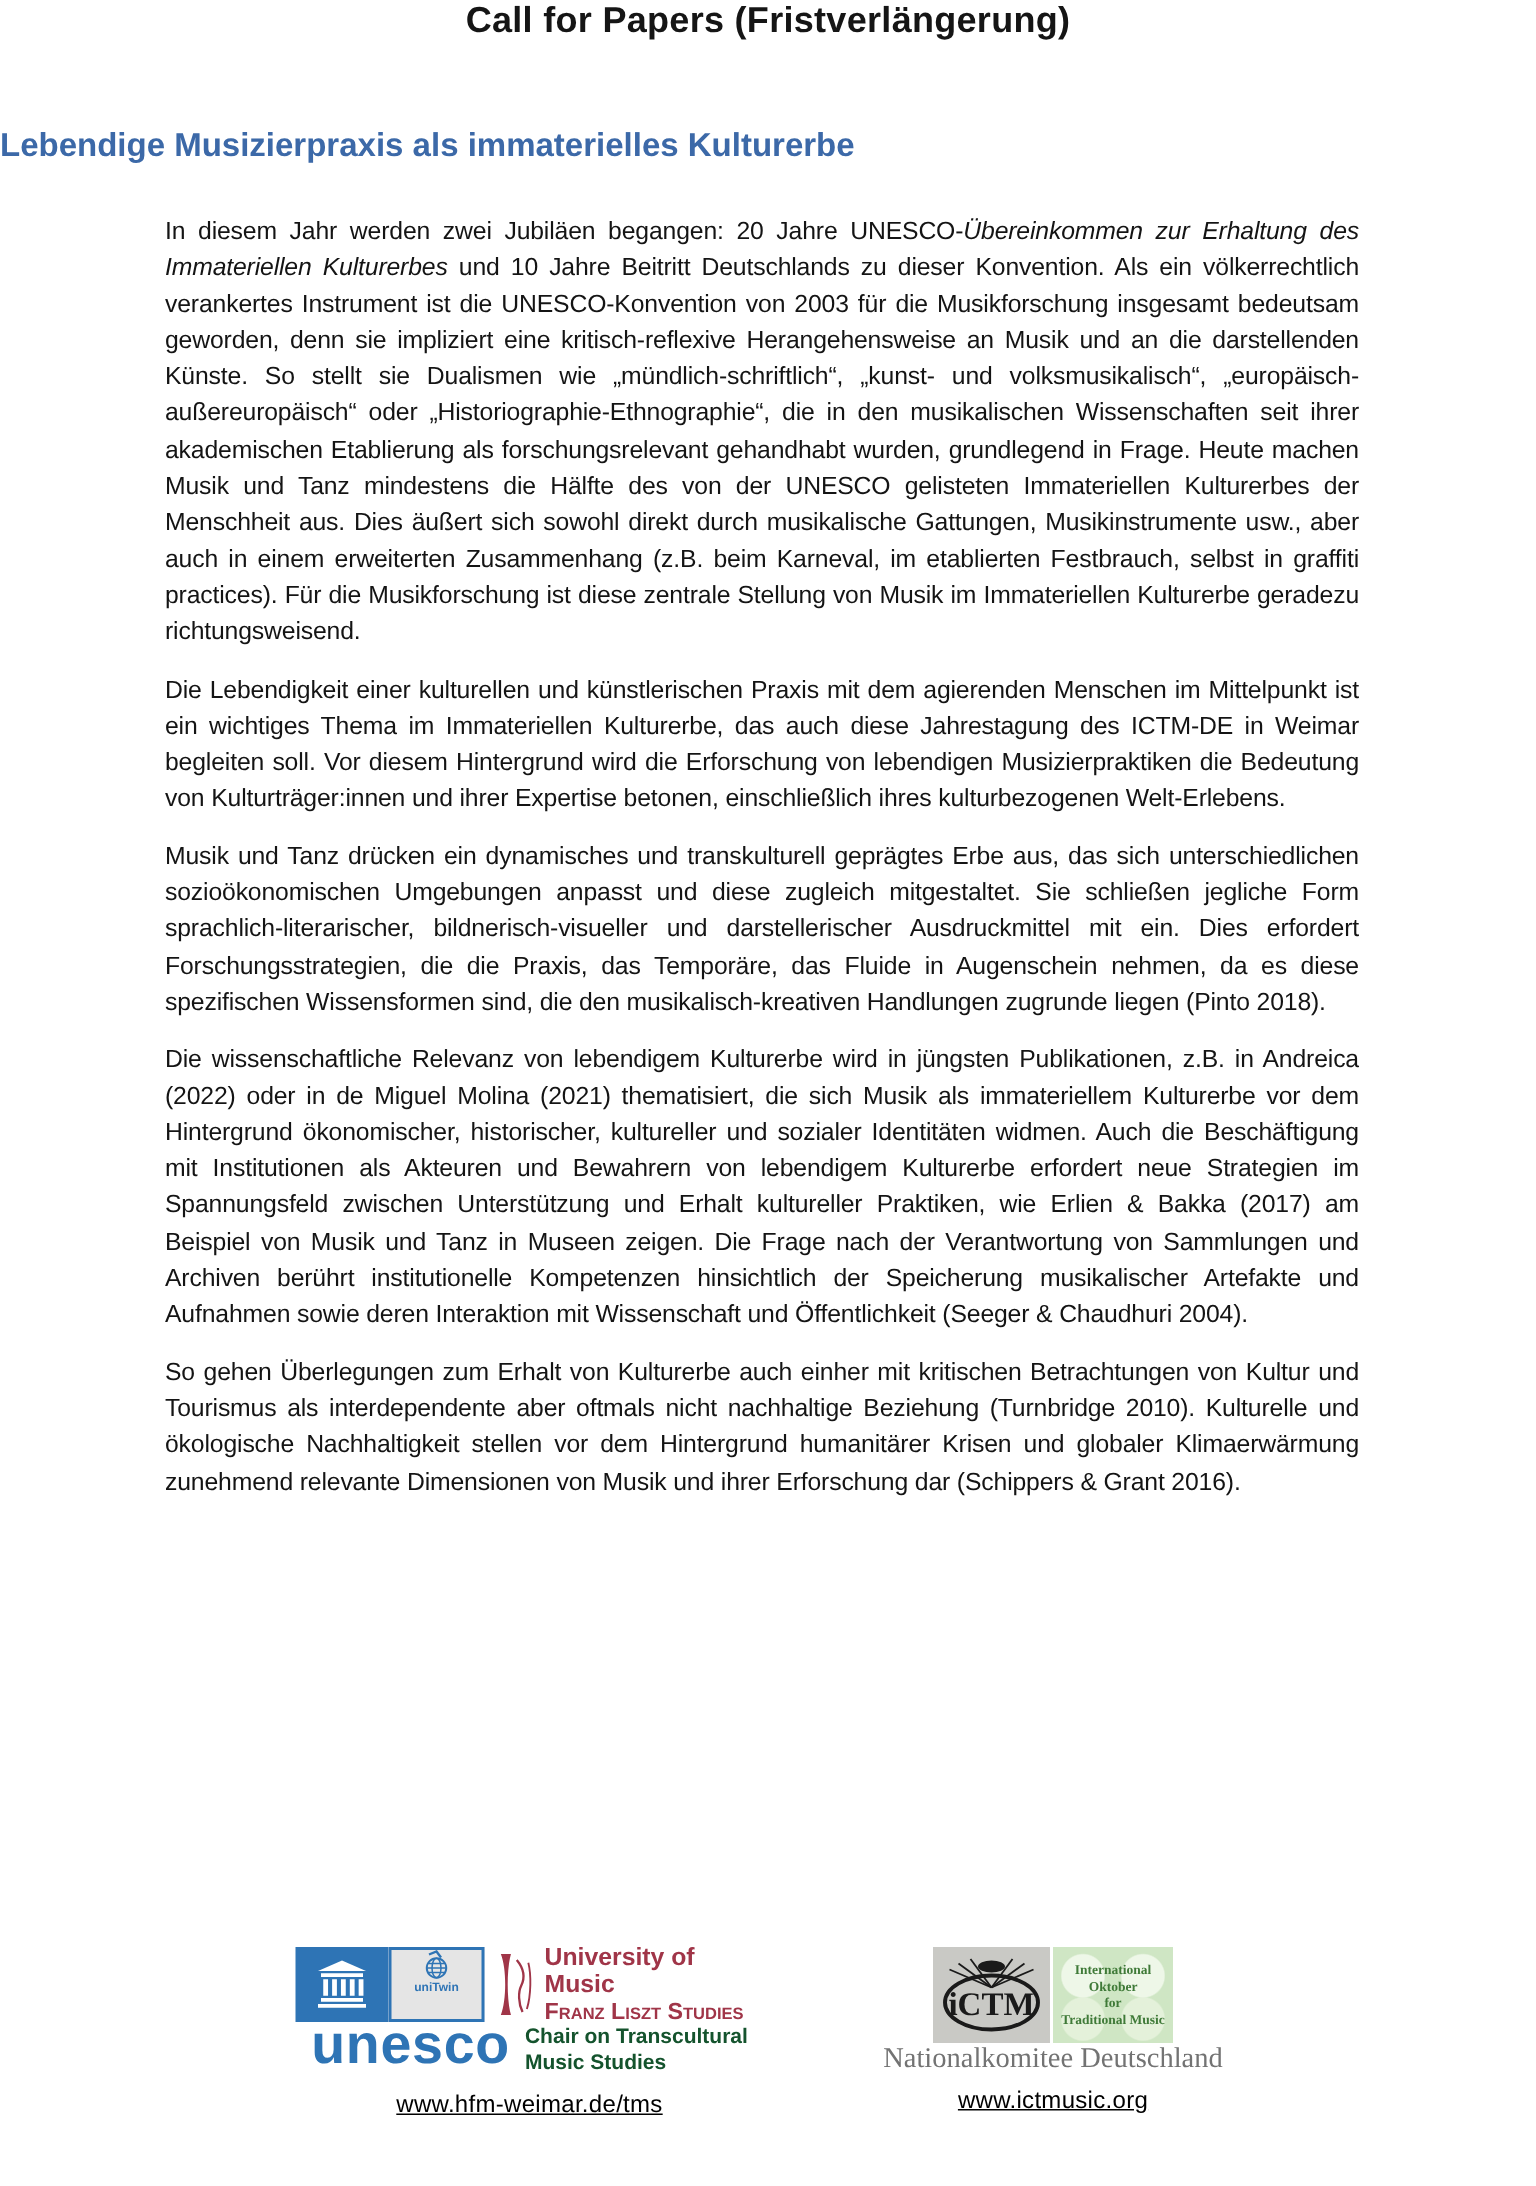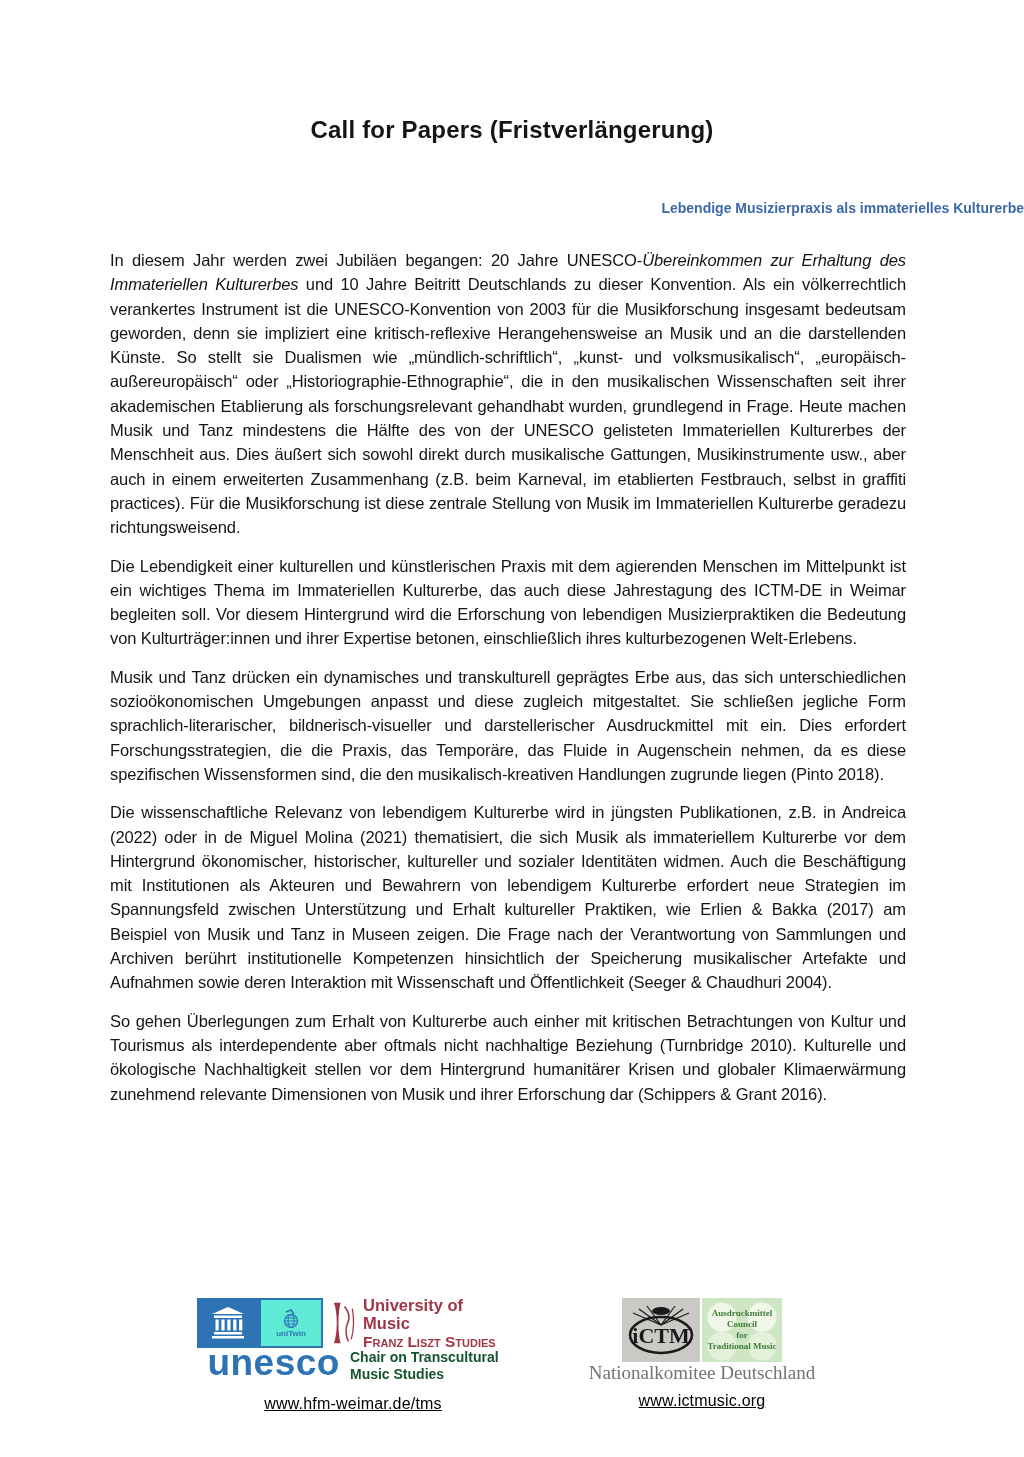--- a/index.html
+++ b/index.html
@@ -7,39 +7,38 @@
     position:relative;
     width:1024px;height:1457px;
     margin:0 auto;
     background:#ffffff;
     font-family:"Liberation Sans","DejaVu Sans",sans-serif;
     color:#111;
     overflow:hidden;
   }
   .doc-title{
     margin:0;
-    padding-top:116px;
     text-align:center;
     font-size:24px;
     font-weight:600;
     letter-spacing:0.2px;
     color:#151515;
   }
   .doc-subtitle{
     margin-top:30px;
     text-align:center;
     font-size:17.5px;
     font-weight:600;
     color:#151515;
   }
   .doc-subtitle .sc{font-variant:small-caps;}
   .section-heading{
     margin:56px 0 0 0;
-    text-align:right;
-    font-size:14px;
+    text-align:left;
+    font-size:22px;
     font-weight:600;
     color:#3c69a8;
   }
   .body-copy{
     margin:32px 110px 0 110px;
     width:796px;
   }
   .body-copy p{
     margin:0 0 14px 0;
     font-size:16.5px;
@@ -54,21 +53,21 @@
     position:absolute;
     top:1298px;left:0;right:0;
     display:flex;
   }
   .f-left{margin-left:197px;width:312px;text-align:center;}
   .f-right{margin-left:auto;margin-right:200px;width:244px;text-align:center;}
   .logo-row{display:flex;justify-content:center;align-items:flex-start;gap:8px;}
   
   .unesco-emblem{display:flex;width:126px;height:50px;flex:none;}
   .unesco-blue{width:62px;height:50px;background:#2e74b5;display:flex;align-items:center;justify-content:center;}
-  .unesco-white{width:60px;height:46px;border:2px solid #2e74b5;background:#5eead4;display:flex;flex-direction:column;align-items:center;justify-content:center;}
+  .unesco-white{width:60px;height:46px;border:2px solid #2e74b5;background:#e5e5e5;display:flex;flex-direction:column;align-items:center;}
   .unitwin-text{font-size:8px;font-weight:bold;color:#2e74b5;line-height:1;margin-top:1px;}
   
   .hfm{display:flex;align-items:center;gap:7px;height:50px;}
   .hfm-text{text-align:left;color:#a03548;line-height:1.1;}
   .hfm-line1{font-size:16.5px;font-weight:600;}
   .hfm-line2{font-size:15.5px;font-weight:600;font-variant:small-caps;}
   
   .wordmark-row{display:flex;justify-content:center;align-items:flex-start;gap:10px;margin-top:0;}
   .unesco-wordmark{
     font-size:37px;font-weight:bold;color:#2e74b5;
@@ -187,21 +186,21 @@
               <line x1="36" y1="24" x2="22" y2="5"></line>
               <line x1="36" y1="24" x2="50" y2="5"></line>
               <line x1="36" y1="24" x2="58" y2="8"></line>
               <line x1="36" y1="24" x2="64" y2="12"></line>
             </g>
             <ellipse cx="36" cy="34" rx="31" ry="18" fill="none" stroke="#1a1a1a" stroke-width="2.6"></ellipse>
             <text x="36" y="42" text-anchor="middle" font-family="Liberation Serif, DejaVu Serif, serif" font-weight="bold" font-size="22" fill="#1a1a1a">iCTM</text>
           </svg>
         </div>
         <div class="ictm-green">
-          <div>Ausdruckmittel Council</div>
+          <div>International Oktober</div>
           <div>for</div>
           <div>Traditional Music</div>
         </div>
       </div>
       <div class="nk-label">Nationalkomitee Deutschland</div>
       <a class="footer-link" href="#">www.ictmusic.org</a>
     </div>
 
   </div>
 </div>

